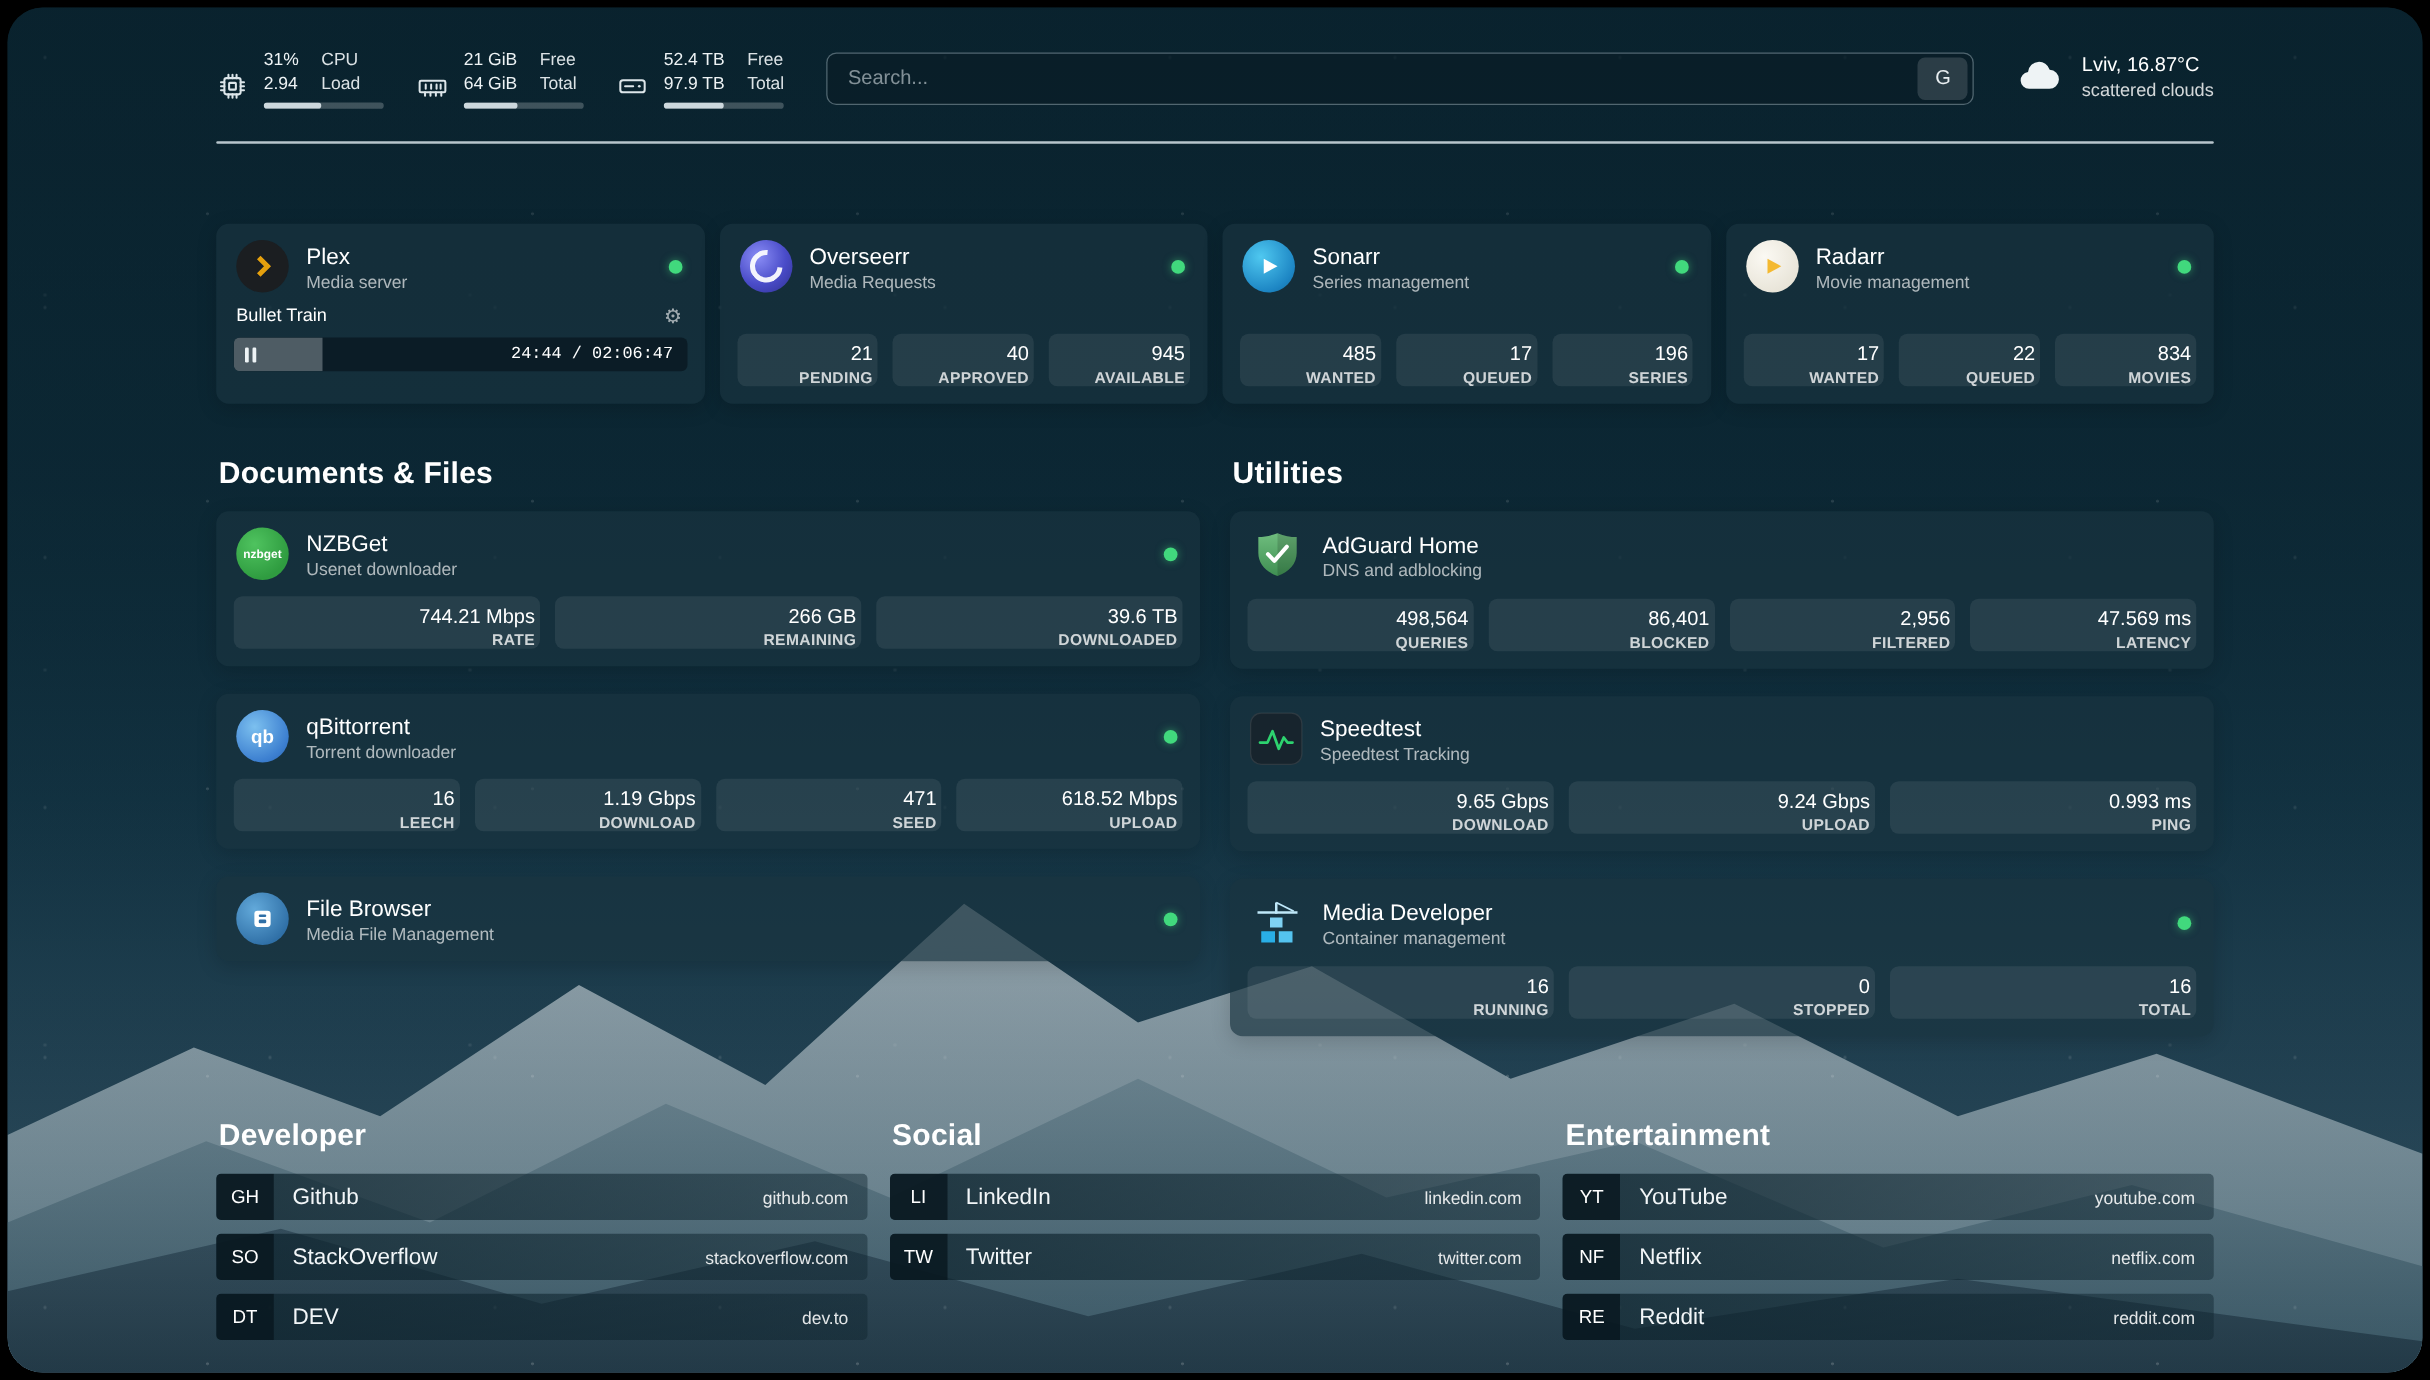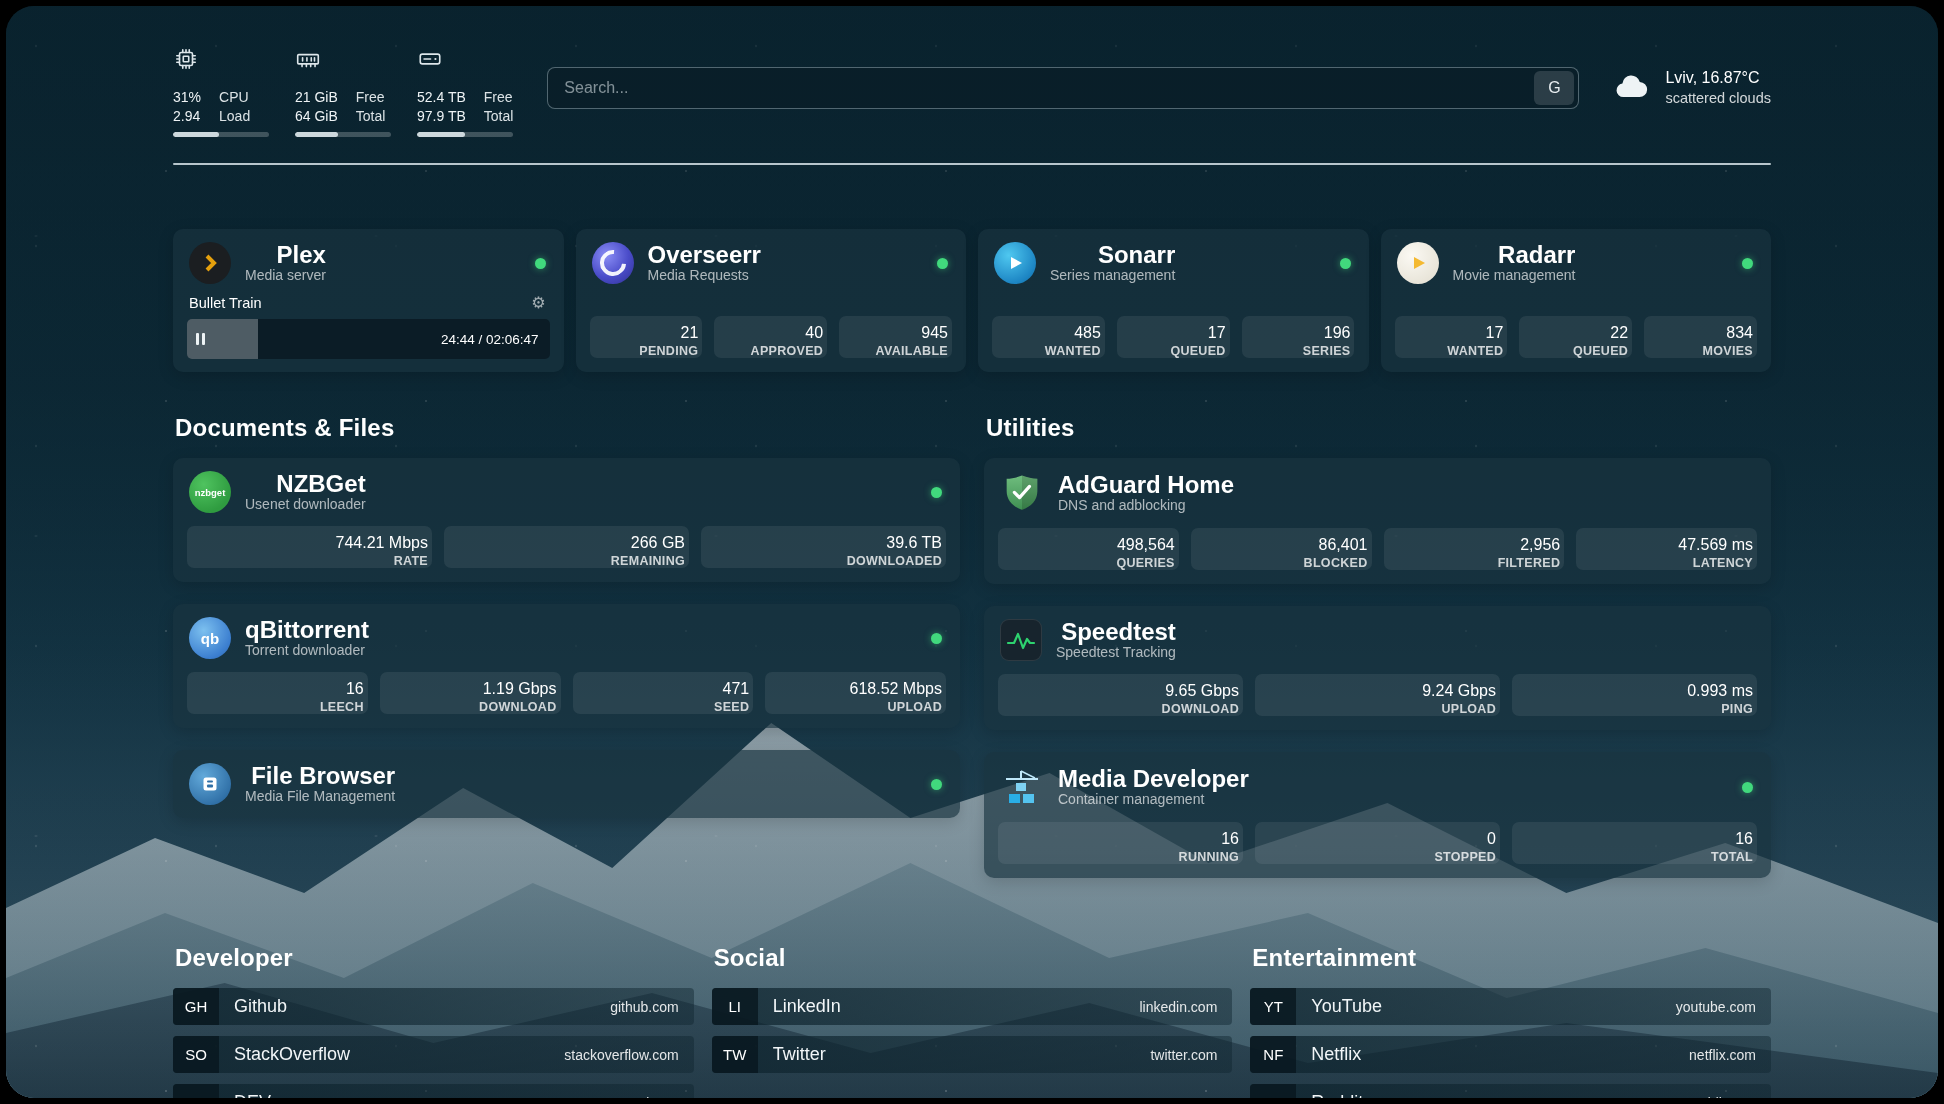--- a/index.html
+++ b/index.html
@@ -26,21 +26,21 @@
   .tint {
     position: absolute; inset: 0; z-index: 1; pointer-events: none;
     background: linear-gradient(180deg, rgba(8,32,43,0.55) 0%, rgba(8,32,43,0.42) 45%, rgba(10,34,45,0.22) 70%, rgba(14,38,48,0.18) 100%);
   }
 
   .content { position: relative; z-index: 2; padding: 0 167px; }
 
   
   .topbar { margin-top: 32px; display: flex; align-items: center; }
   .monitors { display: flex; align-items: flex-start; gap: 26px; }
-  .monitor { display: flex; gap: 12px; align-items: flex-start; flex-direction: column; }
+  .monitor { display: flex; gap: 12px; align-items: flex-end; }
   .monitor .m-icon { margin-top: 8px; }
   .m-body { display: flex; flex-direction: column; }
   .m-rows { display: flex; gap: 18px; }
   .m-col { display: flex; flex-direction: column; }
   .m-col span { font-size: 14px; line-height: 19px; color: #eef3f5; white-space: nowrap; }
   .m-col.labels span { color: rgba(238,243,245,0.92); }
   .m-bar { margin-top: 6px; height: 5px; width: 96px; border-radius: 3px; background: rgba(255,255,255,0.22); overflow: hidden; }
   .m-bar-fill { height: 100%; border-radius: 3px; background: #cdd8dd; }
 
   .searchwrap { flex: 1; margin: 0 34px; }
@@ -70,33 +70,33 @@
   .section-media { margin-top: 64px; }
   .media-grid { display: grid; grid-template-columns: repeat(4, 1fr); gap: 12px; align-items: stretch; }
 
   .app-card {
     background: rgba(25,52,64,0.68); border-radius: 10px; cursor: pointer;
     box-shadow: 0 4px 16px rgba(0,0,0,0.16); display: flex; flex-direction: column;
   }
   .app-header { display: flex; align-items: center; gap: 14px; padding: 13px 18px 9px 16px; }
   .app-icon { width: 44px; height: 44px; flex: 0 0 auto; display: flex; align-items: center; justify-content: center; }
   .app-titles { display: flex; flex-direction: column; }
-  .app-name { font-size: 24px; font-weight: 700; color: #ffffff; line-height: 22px; text-align: right; }
+  .app-name { font-size: 18px; font-weight: 400; color: #ffffff; line-height: 22px; }
   .app-sub { font-size: 14px; color: rgba(255,255,255,0.66); margin-top: 1px; }
   .status-dot { width: 11px; height: 11px; border-radius: 50%; background: #41d97d; margin-left: auto; box-shadow: 0 0 7px rgba(65,217,125,0.55); flex: 0 0 auto; }
 
   .stats-row { display: flex; gap: 12px; padding: 4px 14px 14px; margin-top: auto; }
   .stat { flex: 1; background: rgba(255,255,255,0.075); border-radius: 7px; text-align: right; padding: 7px 4px 0; }
   .stat-value { font-size: 16px; color: #ffffff; line-height: 20px; white-space: nowrap; }
   .stat-label { font-size: 12.5px; font-weight: 700; color: rgba(255,255,255,0.78); letter-spacing: .3px; margin-top: 1px; white-space: nowrap; }
 
   
   .plex-track-row { display: flex; align-items: center; justify-content: space-between; padding: 0 18px 0 16px; color: #fff; font-size: 14.5px; }
   .plex-gear { font-size: 16px; color: rgba(255,255,255,0.6); cursor: pointer; }
-  .plex-bar { position: relative; margin: 7px 14px 13px; height: 40px; border-radius: 5px; background: rgba(6,18,26,0.62); overflow: hidden; }
+  .plex-bar { position: relative; margin: 7px 14px 26px; height: 27px; border-radius: 5px; background: rgba(6,18,26,0.62); overflow: hidden; font-family: Liberation Mono, monospace; }
   .plex-fill { position: absolute; left: 0; top: 0; bottom: 0; background: rgba(235,242,245,0.30); }
   .plex-pause { position: absolute; left: 9px; top: 50%; transform: translateY(-50%); display: flex; gap: 3px; cursor: pointer; }
   .plex-pause i { display: block; width: 3px; height: 12px; background: #eef3f5; border-radius: 1px; }
   .plex-time { position: absolute; right: 11px; top: 50%; transform: translateY(-50%); font-size: 13.5px; color: #ffffff; }
 
   .cols { display: grid; grid-template-columns: 1fr 1fr; gap: 24px; margin-top: 42px; align-items: start; }
   .card-stack { display: flex; flex-direction: column; gap: 22px; }
 
   
   .circle-icon { width: 42px; height: 42px; border-radius: 50%; display: flex; align-items: center; justify-content: center; position: relative; overflow: hidden; }

